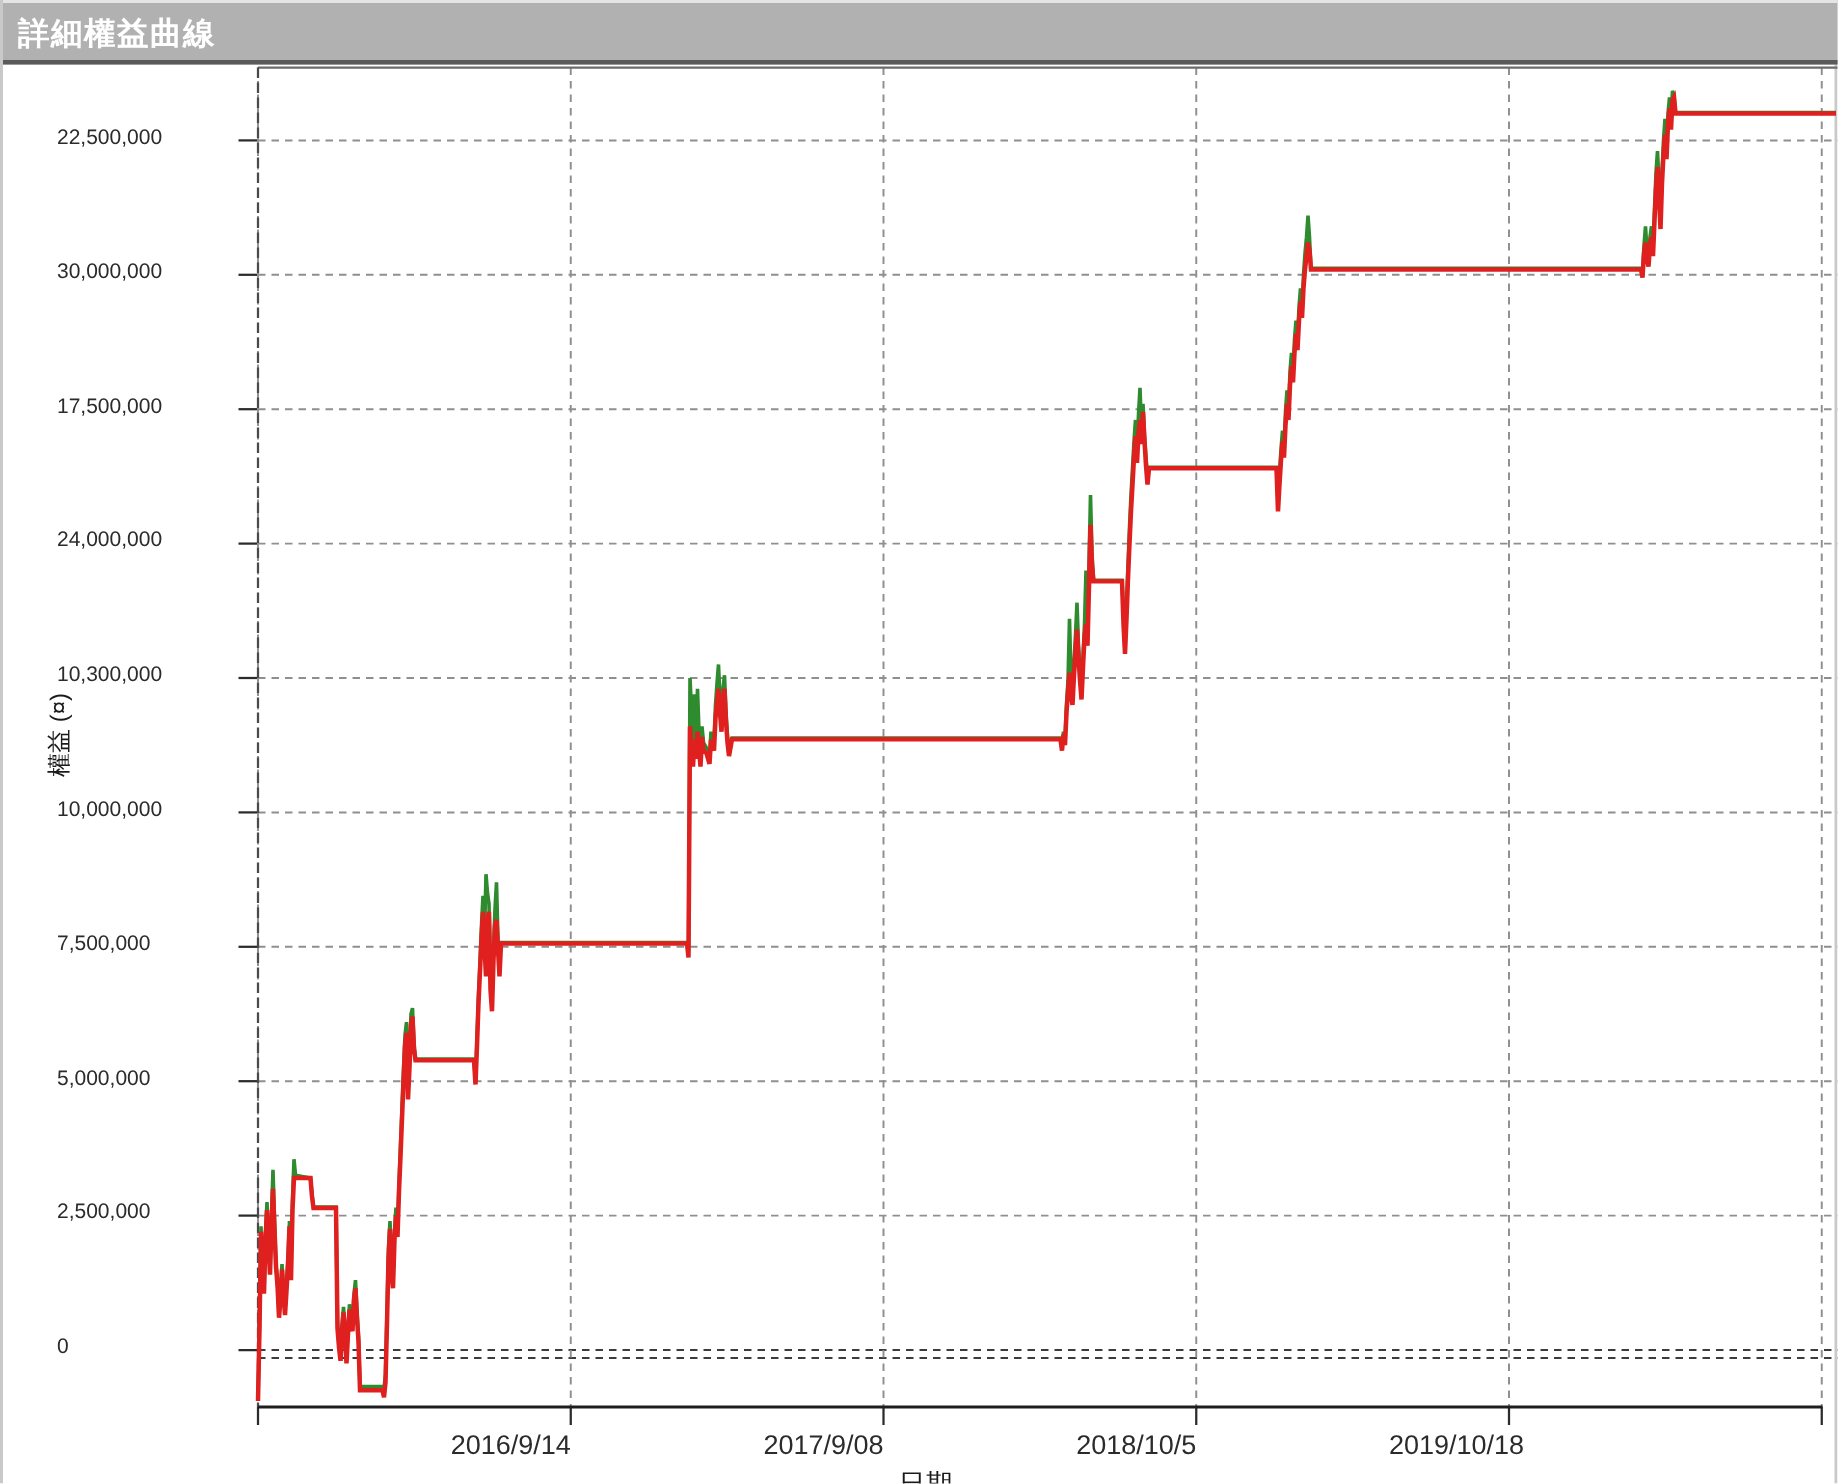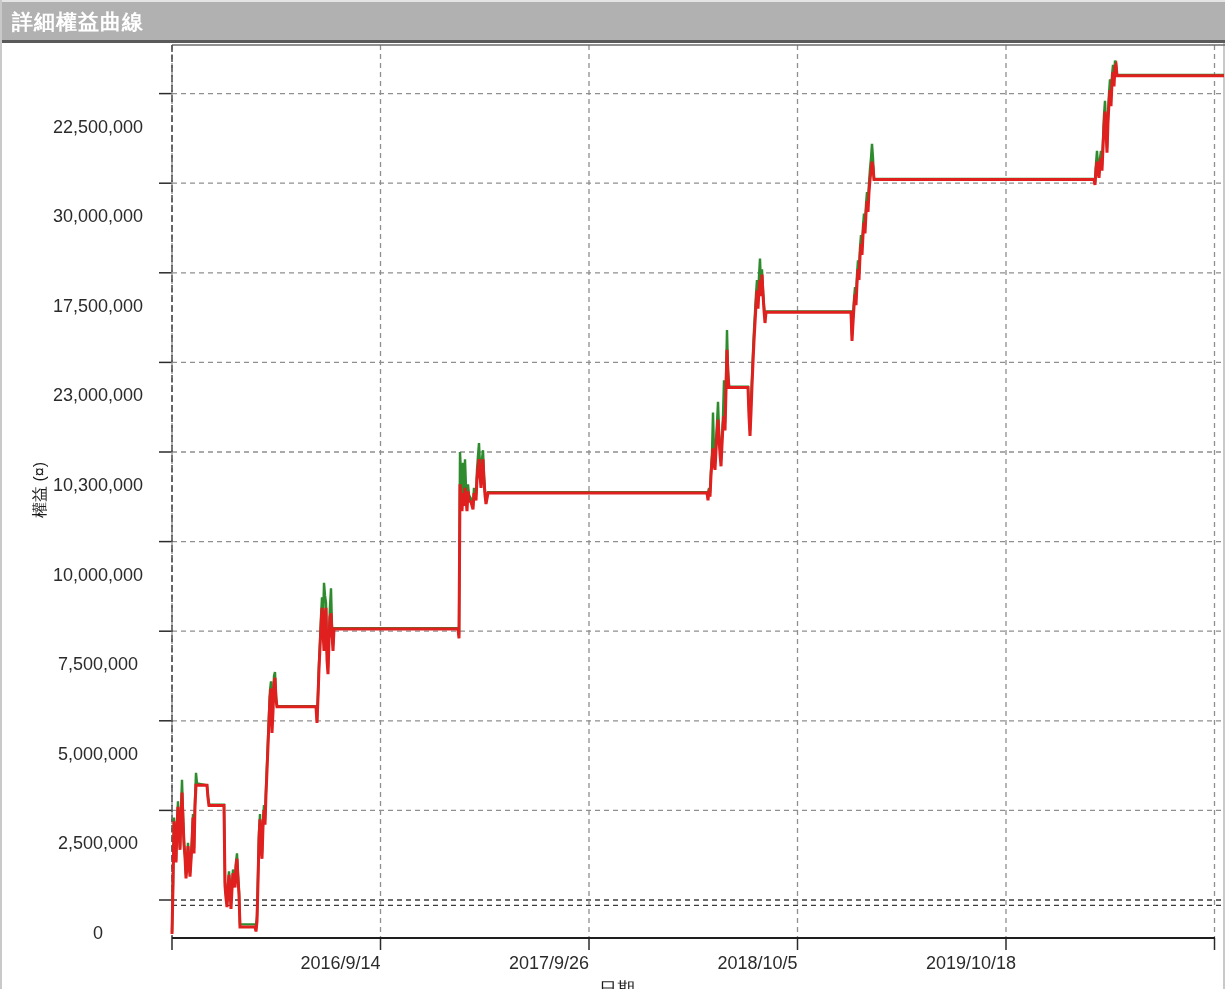--- a/index.html
+++ b/index.html
@@ -6,21 +6,21 @@
   body{width:1225px;height:989px;overflow:hidden;position:relative;
        font-family:"Liberation Sans","DejaVu Sans",sans-serif;}
   .window{position:absolute;inset:0;background:#fff;
           border-left:2px solid #c9c9c9;border-right:2px solid #c9c9c9;box-sizing:border-box;}
   .titlebar{position:absolute;left:0;top:0;width:1225px;height:38px;background:#b1b1b1;
             border-top:2px solid #e4e4e4;border-bottom:3px solid #5a5a5a;box-sizing:content-box;}
   .titlebar span{display:block;padding:6px 0 0 10px;color:#ffffff;font-size:21px;font-weight:bold;
                  letter-spacing:1px;}
   .chart{position:absolute;left:0;top:0;width:1225px;height:989px;}
   #chart-svg{position:absolute;left:0;top:0;}
-  .ytick{position:absolute;width:120px;text-align:center;font-size:18px;color:#2b2b2b;margin-top:34px;}
+  .ytick{position:absolute;width:120px;text-align:left;font-size:14px;color:#2b2b2b;}
   .xtick{position:absolute;width:160px;text-align:left;font-size:18px;color:#2b2b2b;}
   .ylabel{position:absolute;left:38px;top:490px;transform:translate(-50%,-50%) rotate(-90deg);
           white-space:nowrap;font-size:16px;color:#1a1a1a;}
   .xlabel{position:absolute;left:535px;top:977px;width:160px;text-align:center;
           font-size:18px;color:#1a1a1a;}
 </style>
 </head>
 <body>
 
 <div class="window">
@@ -67,28 +67,28 @@
       </svg>
     <div class="ylabel">權益 (¤)</div>
     <div class="xlabel">日期</div>
     <div id="ytick-layer">
         <div class="ytick" style="left: 36px; top: 889px;">0</div>
         <div class="ytick" style="left: 36px; top: 799.4px;">2,500,000</div>
         <div class="ytick" style="left: 36px; top: 709.8px;">5,000,000</div>
         <div class="ytick" style="left: 36px; top: 620.2px;">7,500,000</div>
         <div class="ytick" style="left: 36px; top: 530.6px;">10,000,000</div>
         <div class="ytick" style="left: 36px; top: 441px;">10,300,000</div>
-        <div class="ytick" style="left: 36px; top: 351.4px;">23,000,000</div>
+        <div class="ytick" style="left: 36px; top: 351.4px;">24,000,000</div>
         <div class="ytick" style="left: 36px; top: 261.8px;">17,500,000</div>
         <div class="ytick" style="left: 36px; top: 172.2px;">30,000,000</div>
         <div class="ytick" style="left: 36px; top: 82.6px;">22,500,000</div>
       </div>
     <div id="xtick-layer">
         <div class="xtick" style="left: 298.5px; top: 953px;">2016/9/14</div>
-        <div class="xtick" style="left: 507px; top: 953px;">2017/9/26</div>
+        <div class="xtick" style="left: 507px; top: 953px;">2017/9/08</div>
         <div class="xtick" style="left: 715.5px; top: 953px;">2018/10/5</div>
         <div class="xtick" style="left: 924px; top: 953px;">2019/10/18</div>
       </div>
   </div>
   <div class="titlebar">
     <span>詳細權益曲線</span>
   </div>
 </div>
 
 </body></html>

